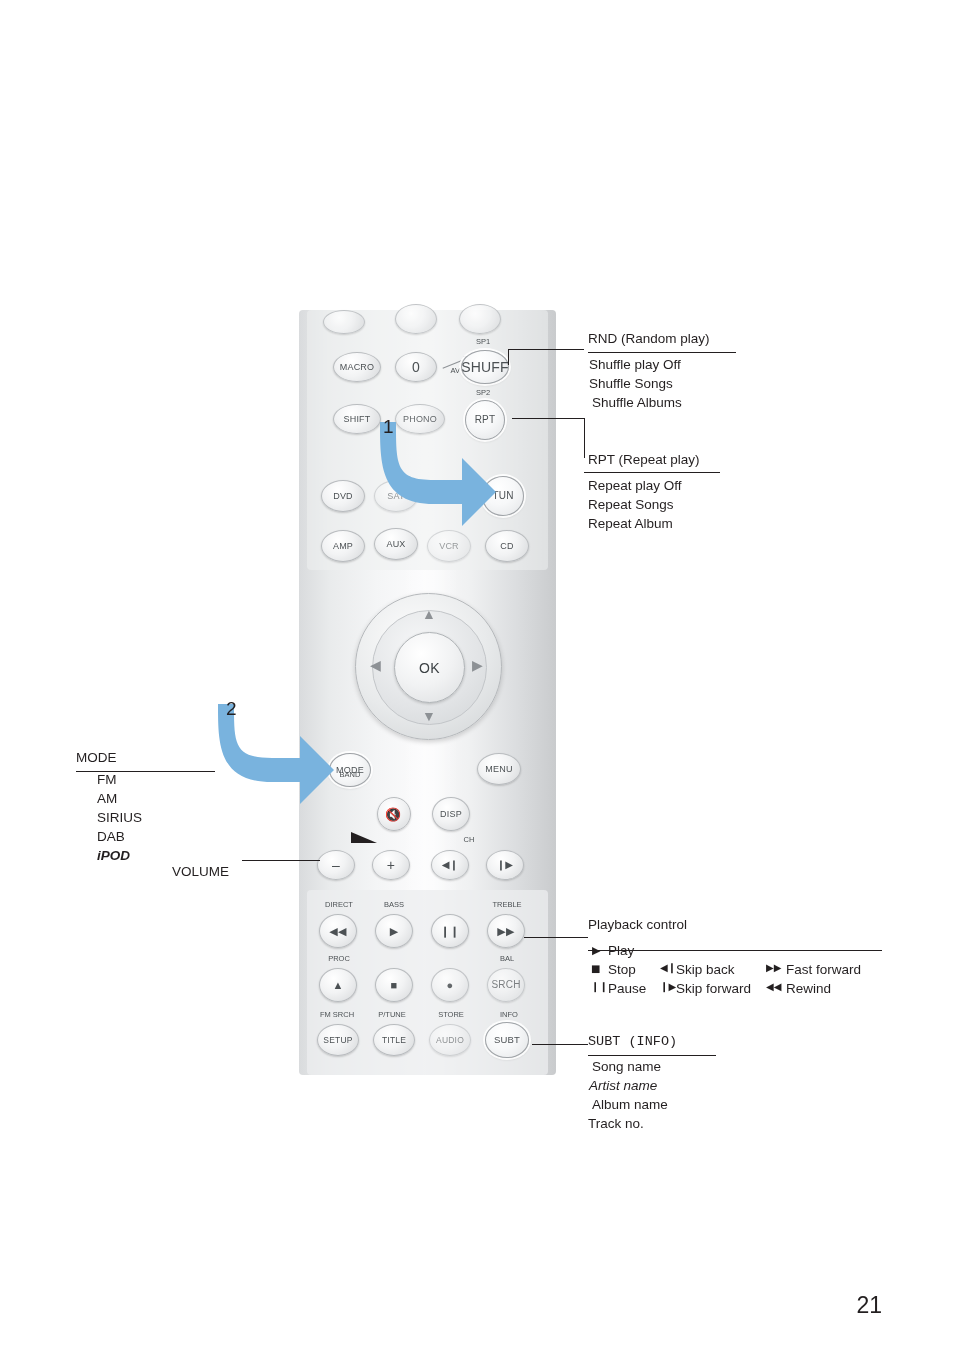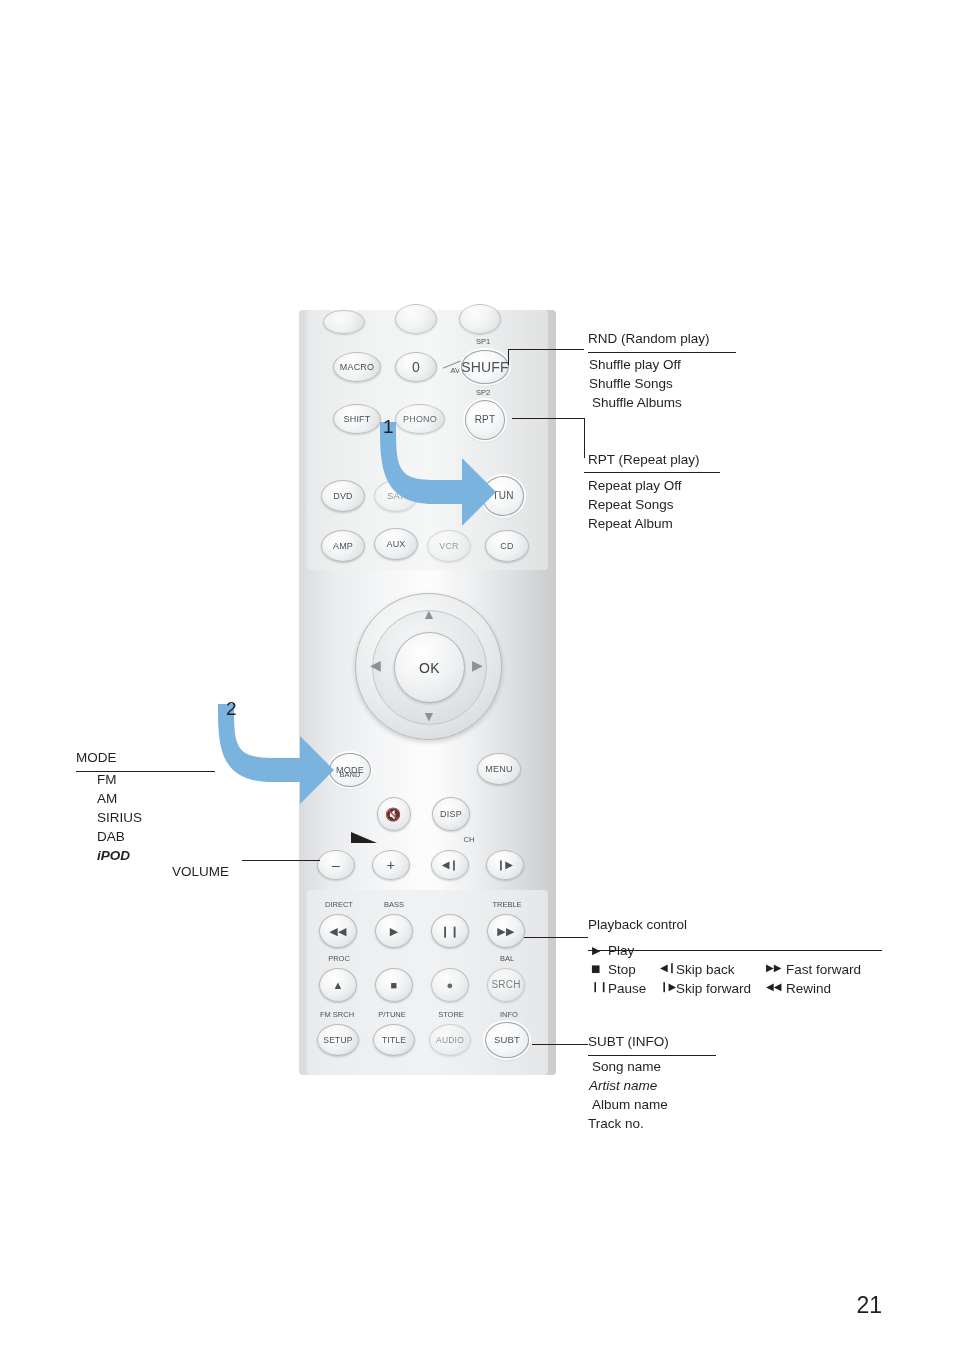--- a/index.html
+++ b/index.html
@@ -256,20 +256,20 @@
   <div class="callout-item" style="left:676px;top:962px;">Skip back</div>
   <div class="callout-item sym" style="left:660px;top:981px;font-size:10px;">❙▶</div>
   <div class="callout-item" style="left:676px;top:981px;">Skip forward</div>
 
   <div class="callout-item sym" style="left:766px;top:962px;font-size:10px;">▶▶</div>
   <div class="callout-item" style="left:786px;top:962px;">Fast forward</div>
   <div class="callout-item sym" style="left:766px;top:981px;font-size:10px;">◀◀</div>
   <div class="callout-item" style="left:786px;top:981px;">Rewind</div>
 
   <div class="cl" style="left:532px;top:1044px;width:56px;height:1px;"></div>
-  <div class="callout-title" style="left:588px;top:1034px;">SUBT (INFO)</div>
+  <div class="callout-title" style="left:588px;top:1034px;font-family:Liberation Mono, monospace;">SUBT (INFO)</div>
   <div class="cl" style="left:588px;top:1055px;width:128px;height:1px;"></div>
   <div class="callout-item" style="left:592px;top:1059px;">Song name</div>
   <div class="callout-item" style="left:589px;top:1078px;font-style:italic;">Artist name</div>
   <div class="callout-item" style="left:592px;top:1097px;">Album name</div>
   <div class="callout-item" style="left:588px;top:1116px;">Track no.</div>
 
 </div>
 
 </body></html>

